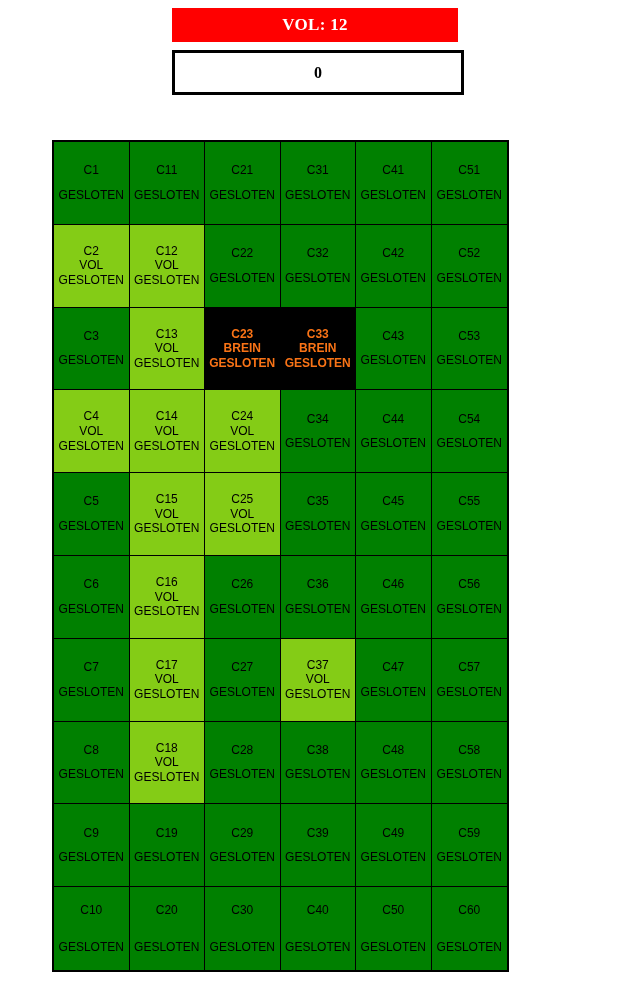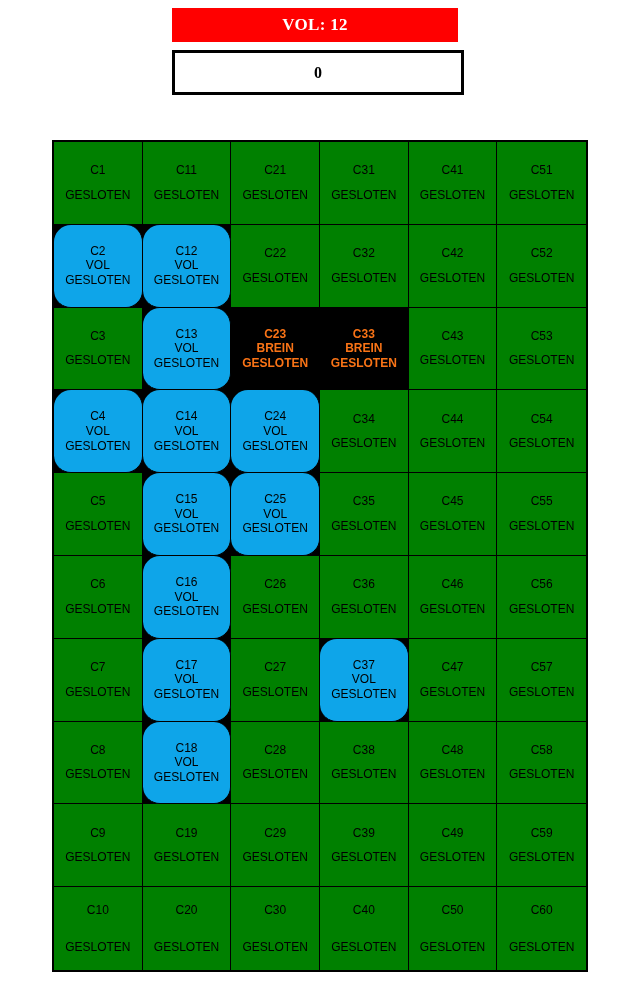--- a/index.html
+++ b/index.html
@@ -63,21 +63,21 @@
     line-height: 1.25;
     white-space: nowrap;
     text-align: center;
   }
 
   
   #parking-grid {
     position: absolute;
     left: 52px;
     top: 140px;
-    width: 536px;
+    width: 457px;
     height: 832px;
     border: 2px solid #000000;
     box-sizing: border-box;
     display: grid;
     grid-template-columns: repeat(6, 1fr);
     grid-template-rows: repeat(10, 1fr);
     background: #000000;
     gap: 0;
   }
   .cell {
@@ -106,23 +106,22 @@
 
   
   .cell.state-leeg {
     background: #008000;
     color: #000000;
   }
   .cell.state-leeg .cell-id { margin-bottom: 10px; }
 
   
   .cell.state-vol {
-    background: #0ea5e9;
+    background: #84cc16;
     color: #000000;
-    border-radius: 17px;
   }
 
   
   .cell.state-brein {
     background: #000000;
     color: #f97316;
     font-weight: bold;
     justify-content: center;
   }
 </style>

